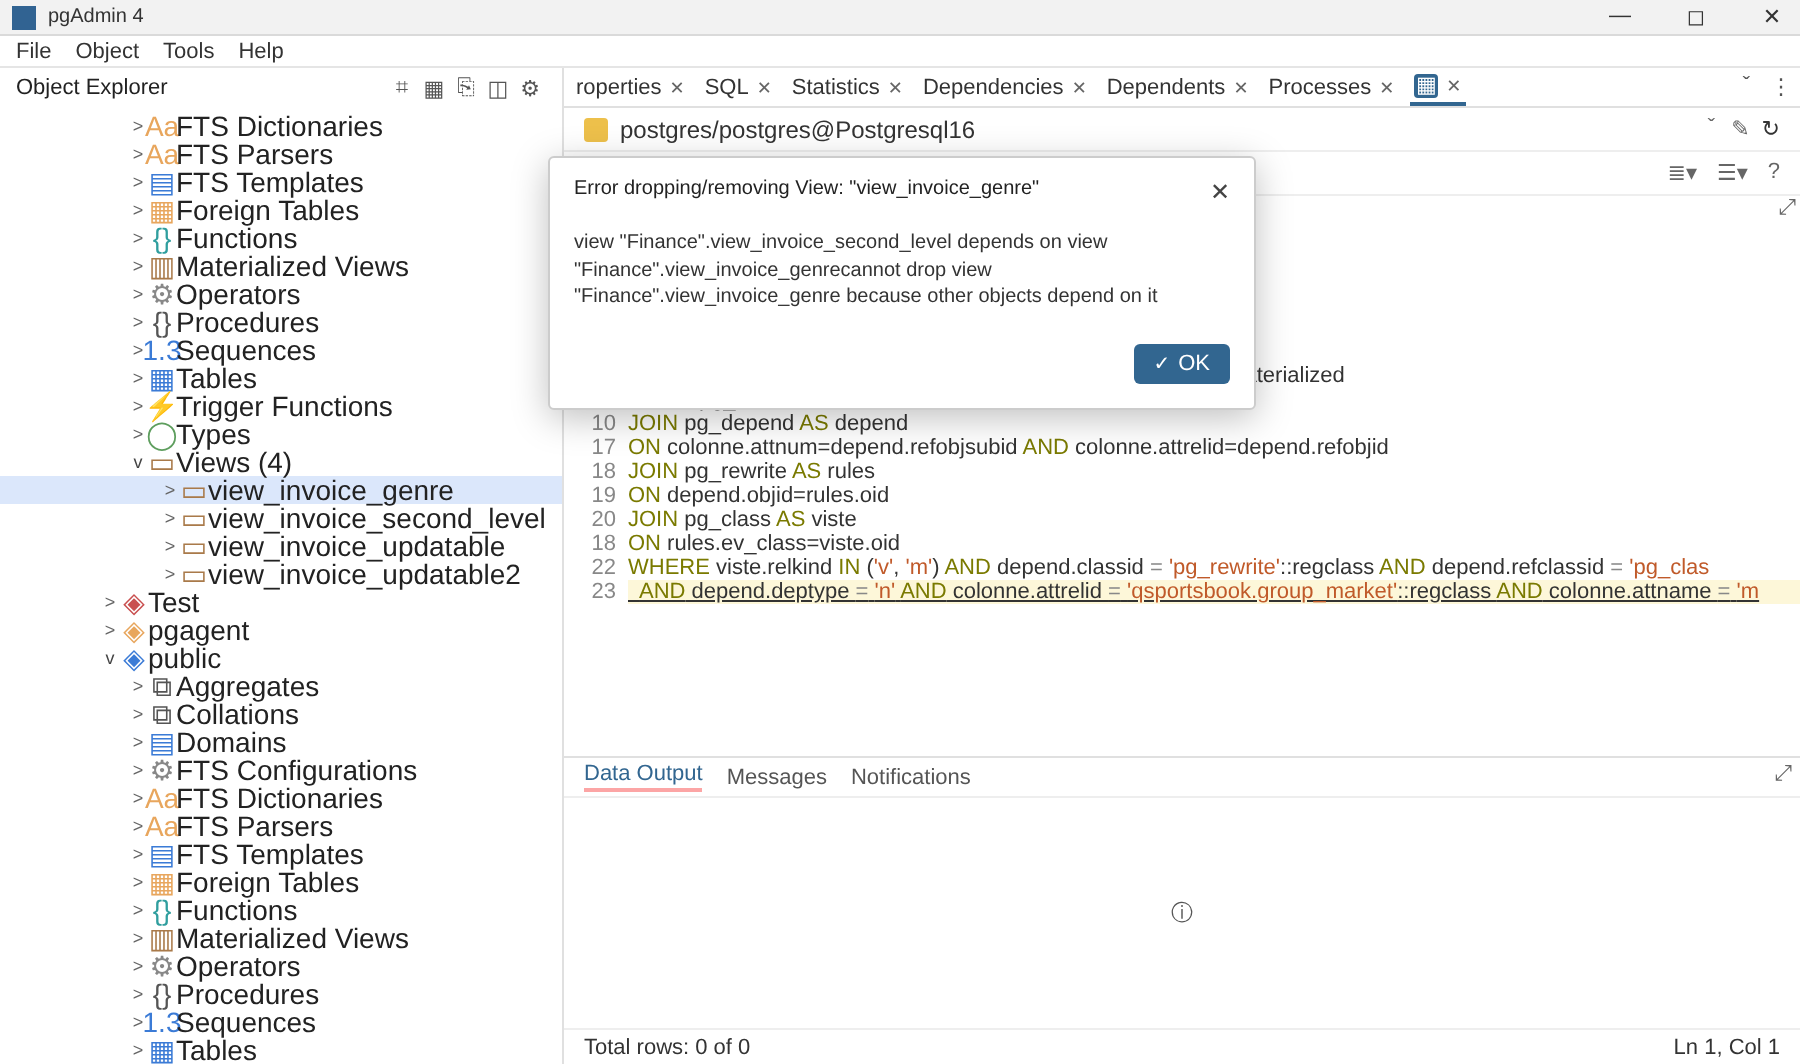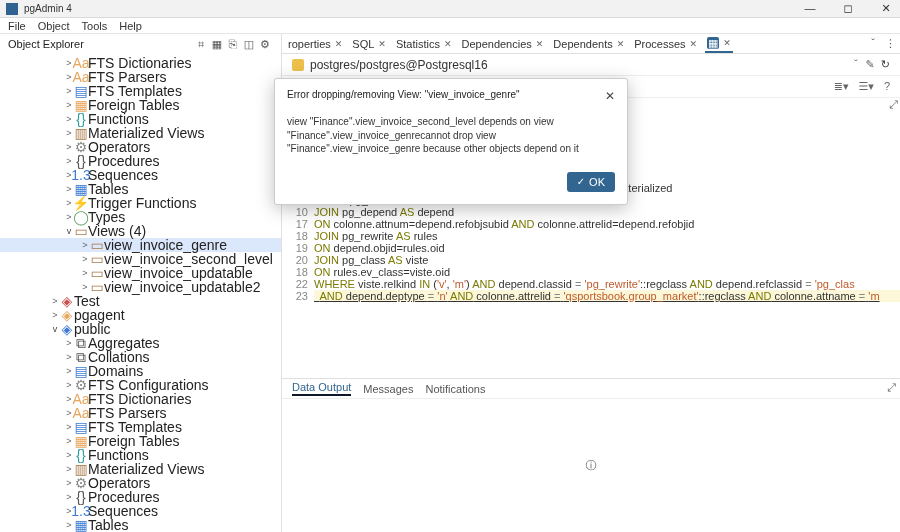--- a/index.html
+++ b/index.html
@@ -64,21 +64,21 @@
   .kw { color: #7a7a00; }
   .op { color: #888; }
   .str { color: #c05a2a; }
   .com { color: #777; }
   .id { color: #5a829c; }
   .hl-line { background:#fdf7d9;text-decoration:underline; }
   .resize-ico { position:absolute; top:0; right:2px; color:#666; }
 
   .output { height: 154px; border-top: 1px solid #e0e0e0; display: flex; flex-direction: column; }
   .output-tabs { height: 20px; display: flex; align-items: center; gap: 12px; padding: 0 10px; font-size: 10px; color: #555; border-bottom: 1px solid #eee; }
-  .output-tabs .otab.active { color: #326690; border-bottom: 2px solid #0f172a; padding-bottom:1px;text-align:center;}
+  .output-tabs .otab.active { color: #326690; border-bottom: 2px solid #fca5a5; padding-bottom:1px;text-align:center;}
   .output-body { flex: 1; display: flex; align-items: center; justify-content: center; color: #555; font-size: 10px; gap:6px; }
   .output-foot { height: 18px; border-top: 1px solid #eee; display: flex; align-items: center; font-size: 10px; padding: 0 10px; }
   .output-foot .right { margin-left: auto; }
 
   
   .overlay { position: absolute; inset: 0; background: rgba(0,0,0,0); }
   .modal { position: absolute; left: 274px; top: 78px; width: 354px; background: #fff; border: 1px solid #ccc; border-radius: 3px; box-shadow: 0 4px 18px rgba(0,0,0,0.25); padding: 10px 12px 12px; }
   .modal .mhead { display: flex; }
   .modal .mtitle { font-size: 10px; color: #222; }
   .modal .mclose { margin-left: auto; color: #444; font-size: 12px; cursor:pointer;}
@@ -378,20 +378,24 @@
     <div class="output" style="position:relative">
       <div class="output-tabs">
         <span class="otab active">Data Output</span>
         <span class="otab">Messages</span>
         <span class="otab">Notifications</span>
         <span class="resize-out">⤢</span>
       </div>
       <div class="output-body">
         <span>ⓘ</span>
       </div>
+      <div class="output-foot">
+        <span>Total rows: 0 of 0</span>
+        <span class="right">Ln 1, Col 1</span>
+      </div>
     </div>
   </div>
 </div>
 
 <div class="overlay">
   <div class="modal">
     <div class="mhead">
       <span class="mtitle">Error dropping/removing View: "view_invoice_genre"</span>
       <span class="mclose">✕</span>
     </div>

